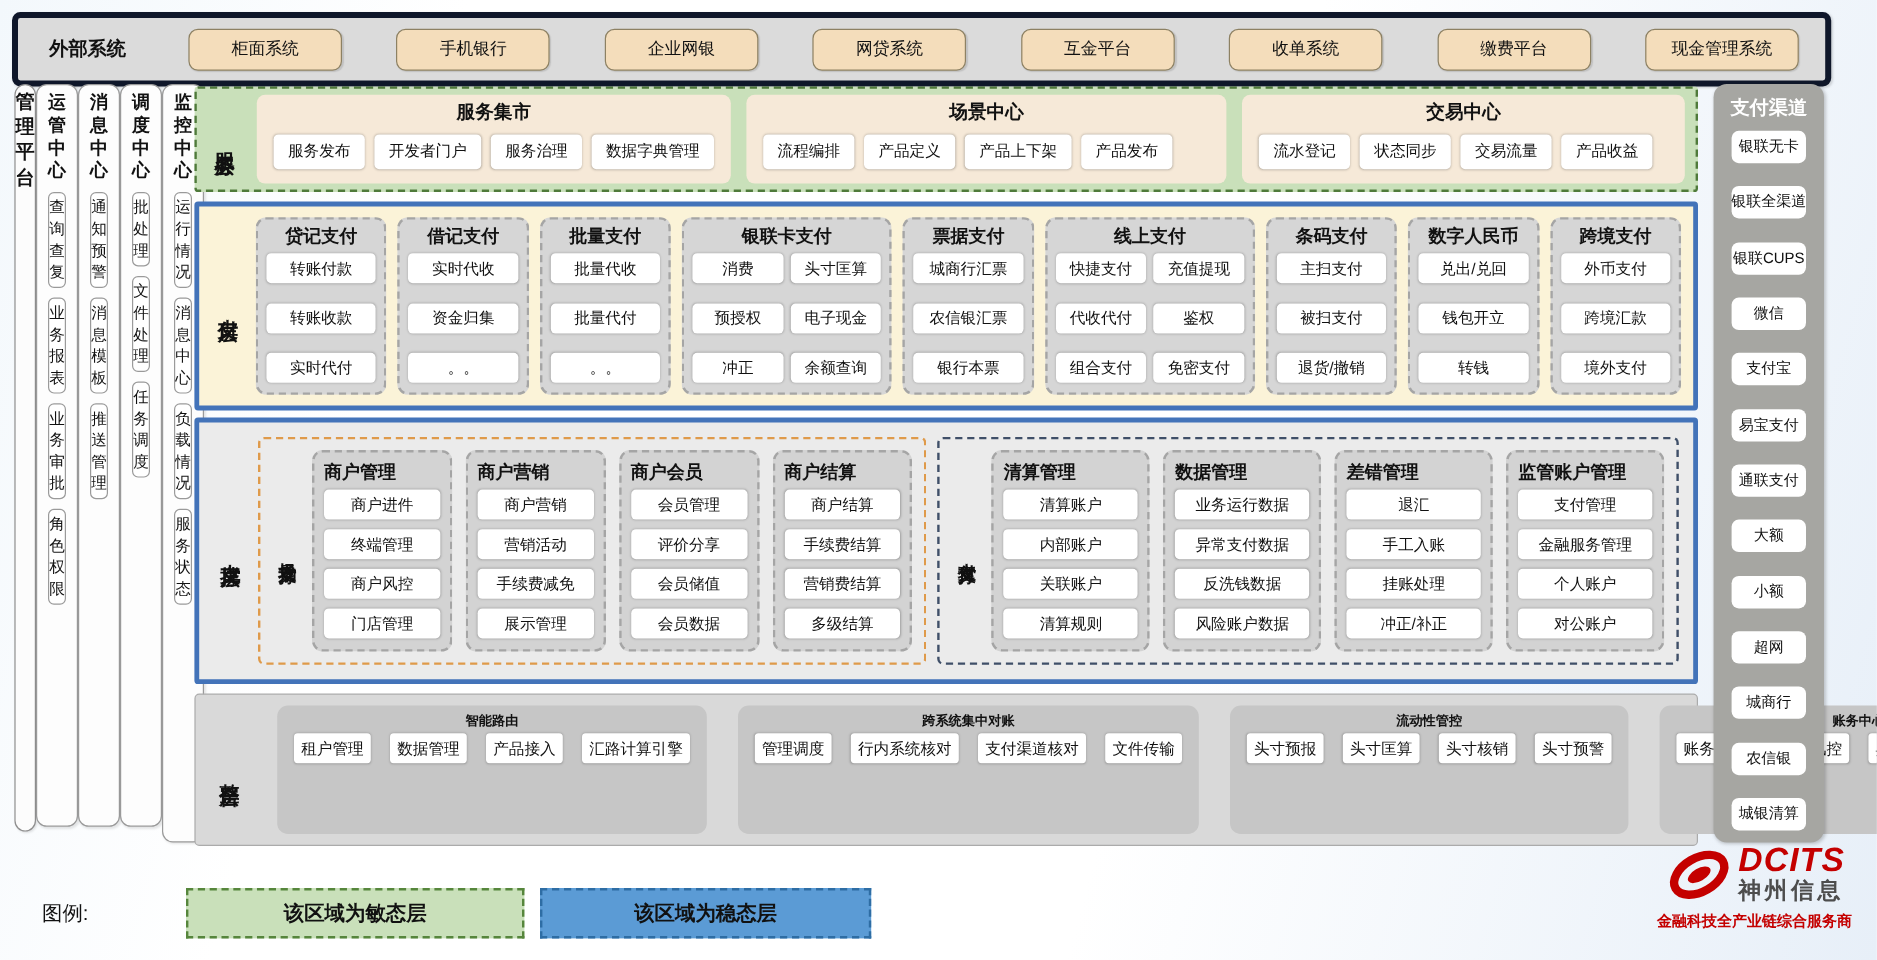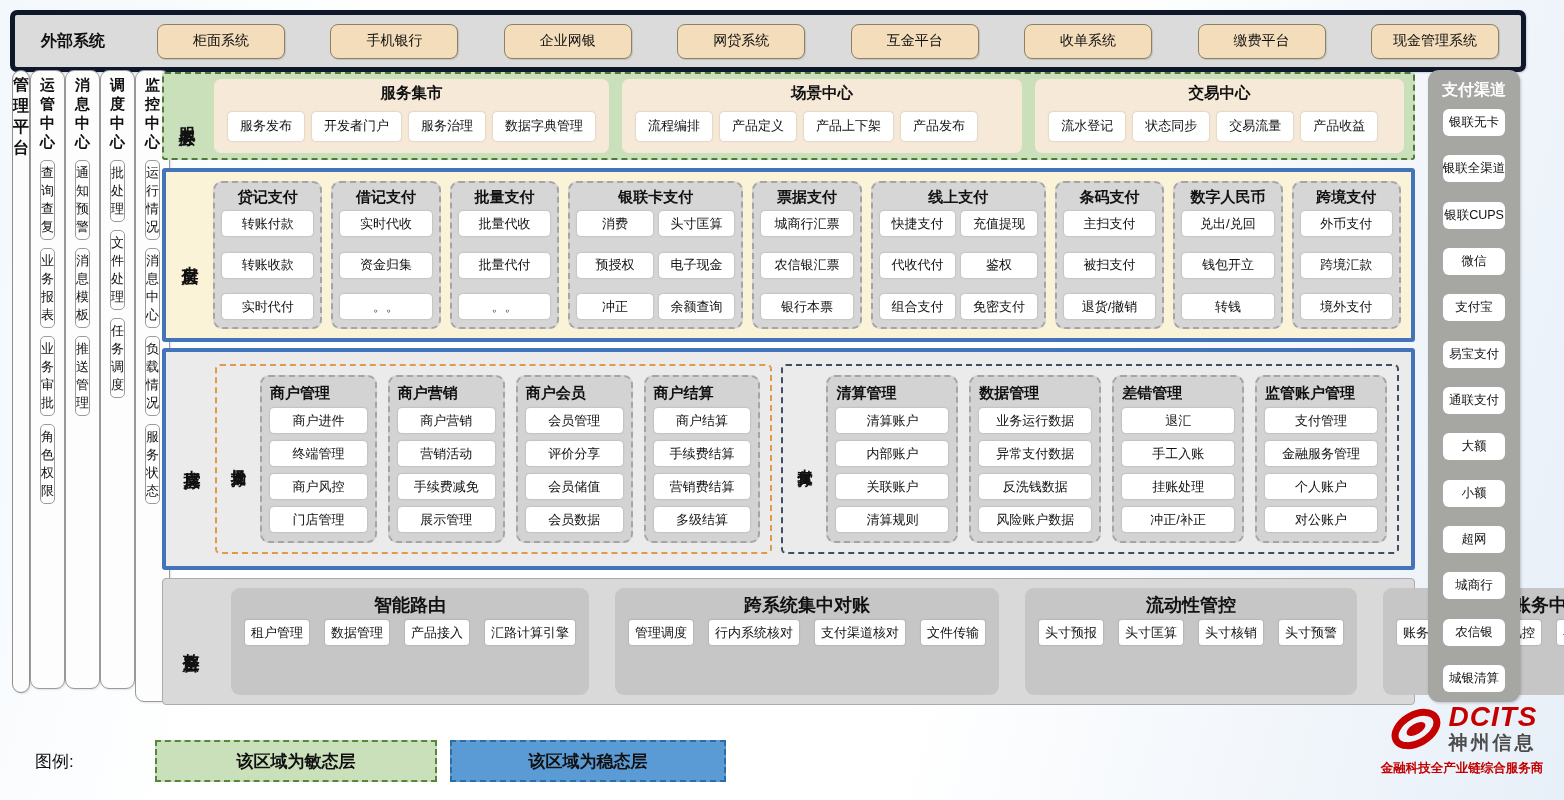--- a/index.html
+++ b/index.html
@@ -73,21 +73,21 @@
   .sup-title{font-weight:bold;font-size:15px;text-align:left;margin:3px 0 2px;
     white-space:nowrap;}
   .sup-items{flex:1;display:flex;flex-direction:column;justify-content:space-between;
     padding:3px 0 1px;}
   .sup-items .wbtn{padding:1px 2px;}
   
   .integration{top:578px;height:127px;background:#d9d9d9;border:1px solid #ababab;
     border-radius:4px;padding:9px 14px;gap:26px;}
   .int-group{background:#c6c6c6;border-radius:9px;flex:1;padding:3px 14px 8px;
     display:flex;flex-direction:column;}
-  .int-title{font-weight:bold;font-size:18px;text-align:center;margin:2px 0 3px;}
+  .int-title{font-weight:bold;font-size:11px;text-align:center;margin:2px 0 3px;}
   .int-items{flex:1;display:grid;grid-template-columns:1fr 1fr 1fr 1fr;gap:9px 16px;
     align-content:space-between;}
   .int-items .wbtn{border-radius:3px;}
   
   .right-sb{position:absolute;left:1428px;top:70px;width:92px;height:632px;
     background:#a6a6a2;border-radius:11px;padding:10px 7px;box-sizing:border-box;
     display:flex;flex-direction:column;box-shadow:1px 1px 3px rgba(0,0,0,.2);align-items:center;}
   .rsb-title{color:#fff;font-weight:bold;font-size:16px;text-align:center;
     white-space:nowrap;}
   .rsb-items{flex:1;display:flex;flex-direction:column;justify-content:space-between;

